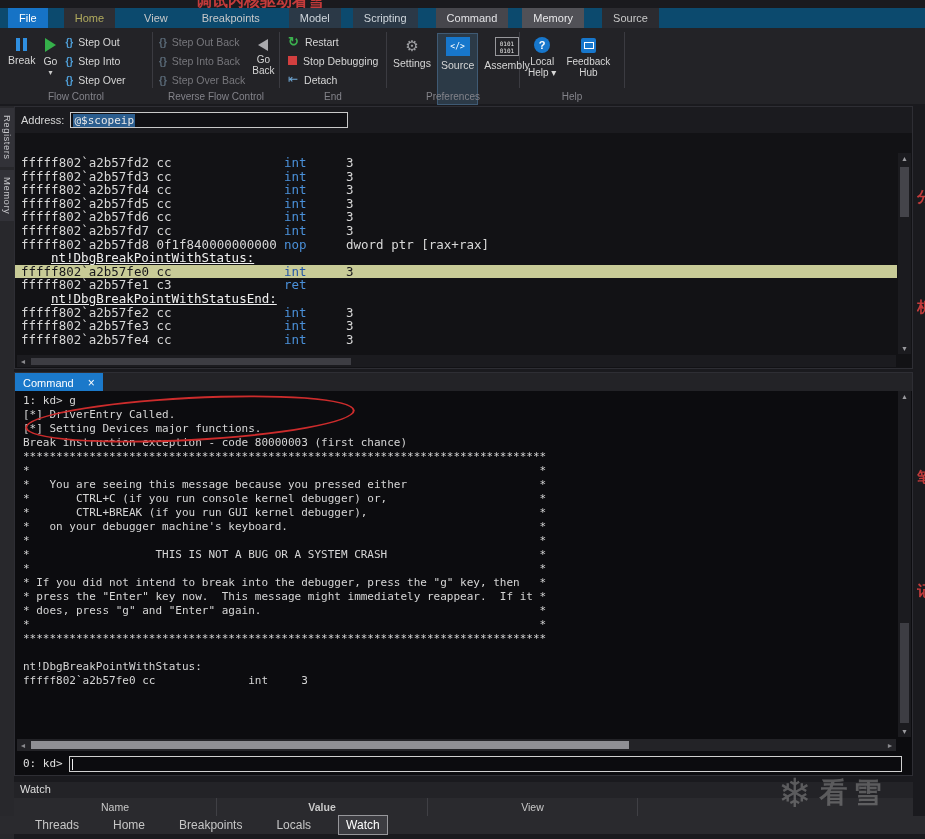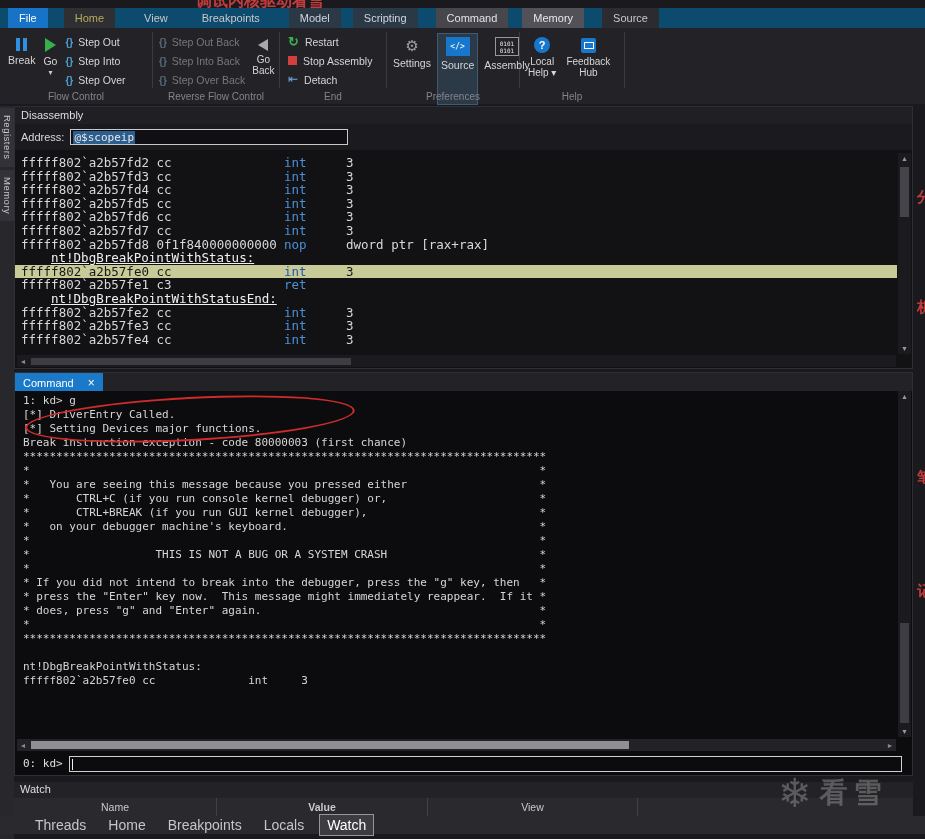--- a/index.html
+++ b/index.html
@@ -110,21 +110,21 @@
 
   
   .watch { position:absolute; left:14px; top:782px; width:899px; height:34px; }
   .watch-title { height:16px; background:#232327; color:#dedede; font-size:11px; padding:1px 0 0 6px; }
   .watch-head { height:18px; background:#2a2a2e; display:flex; font-size:10.5px; color:#c9c9c9; }
   .wcol { border-right:1px solid #404045; display:flex; align-items:center; justify-content:center; }
   .wcol.c1 { width:203px; } .wcol.c2 { width:211px;font-weight:bold; } .wcol.c3 { width:210px; } .wcol.c4 { flex:1; border-right:none; }
 
   
   .bottom-tabs { position:absolute; left:0; right:0; top:816px; height:18px; background:#2a2a2e;
-                 display:flex; align-items:center; padding-left:28px; gap:8px; font-size:14px; color:#c6c6c6; }
+                 display:flex; align-items:center; padding-left:28px; gap:20px; font-size:12px; color:#c6c6c6; }
   .btab { padding:2px 7px; }
   .btab.active { background:#3c3c41; border:1px solid #97979b; color:#fff; }
 
   
   .wm { position:absolute; left:778px; top:770px; display:flex; align-items:center; gap:8px;
         color:#a0a0a0; opacity:.45; pointer-events:none; }
   .wm-flake { font-size:40px; }
   .wm-text { font-size:28px; font-weight:bold; letter-spacing:6px; }
   .edge { position:absolute; left:917px; width:8px; overflow:hidden; color:#c43b3b; font-size:15px; font-weight:bold; }
 </style>
@@ -205,21 +205,21 @@
     </div>
     <div class="rsep"></div>
 
     <div class="rgroup endg">
       <div class="endrow">
         <span class="icon-restart">↻</span>
         <span>Restart</span>
       </div>
       <div class="endrow">
         <span class="icon-stop"></span>
-        <span>Stop Assembly</span>
+        <span>Stop Debugging</span>
       </div>
       <div class="endrow">
         <span class="icon-detach">⇤</span>
         <span>Detach</span>
       </div>
       <div class="glabel">End</div>
     </div>
     <div class="rsep"></div>
 
     <div class="rgroup prefs">
@@ -261,21 +261,20 @@
     </div>
     <div class="rsep"></div>
   </div>
 
   <div class="side">
     <div class="side-tab">Registers</div>
     <div class="side-tab">Memory</div>
   </div>
 
   <div class="disasm">
-    <div class="panel-title">Disassembly</div>
     <div class="addr-row">
       <span>Address:</span>
       <div class="addr-input">
         <span class="addr-sel">@$scopeip</span>
       </div>
     </div>
     <div class="listing"><div class="dl"><span class="ab">fffff802`a2b57fd2 cc</span><span class="mn">int</span><span class="op">3</span></div><div class="dl"><span class="ab">fffff802`a2b57fd3 cc</span><span class="mn">int</span><span class="op">3</span></div><div class="dl"><span class="ab">fffff802`a2b57fd4 cc</span><span class="mn">int</span><span class="op">3</span></div><div class="dl"><span class="ab">fffff802`a2b57fd5 cc</span><span class="mn">int</span><span class="op">3</span></div><div class="dl"><span class="ab">fffff802`a2b57fd6 cc</span><span class="mn">int</span><span class="op">3</span></div><div class="dl"><span class="ab">fffff802`a2b57fd7 cc</span><span class="mn">int</span><span class="op">3</span></div><div class="dl"><span class="ab">fffff802`a2b57fd8 0f1f840000000000</span><span class="mn">nop</span><span class="op">dword ptr [rax+rax]</span></div><div class="dl lbl">nt!DbgBreakPointWithStatus:</div><div class="dl hl"><span class="ab">fffff802`a2b57fe0 cc</span><span class="mn">int</span><span class="op">3</span></div><div class="dl"><span class="ab">fffff802`a2b57fe1 c3</span><span class="mn">ret</span><span class="op"></span></div><div class="dl lbl">nt!DbgBreakPointWithStatusEnd:</div><div class="dl"><span class="ab">fffff802`a2b57fe2 cc</span><span class="mn">int</span><span class="op">3</span></div><div class="dl"><span class="ab">fffff802`a2b57fe3 cc</span><span class="mn">int</span><span class="op">3</span></div><div class="dl"><span class="ab">fffff802`a2b57fe4 cc</span><span class="mn">int</span><span class="op">3</span></div></div>
     <div class="scroll-v">
       <span class="arr up">▲</span>
       <span class="thumb"></span>

